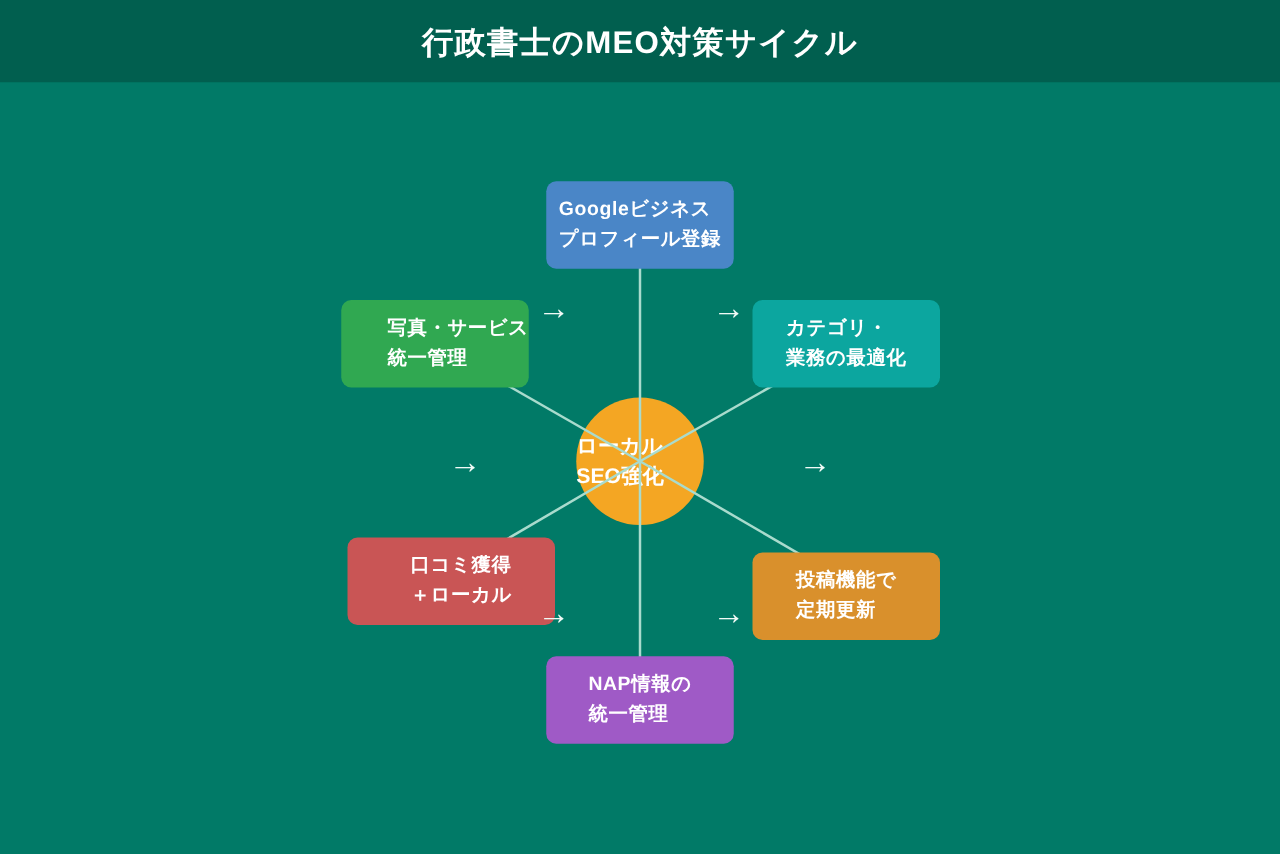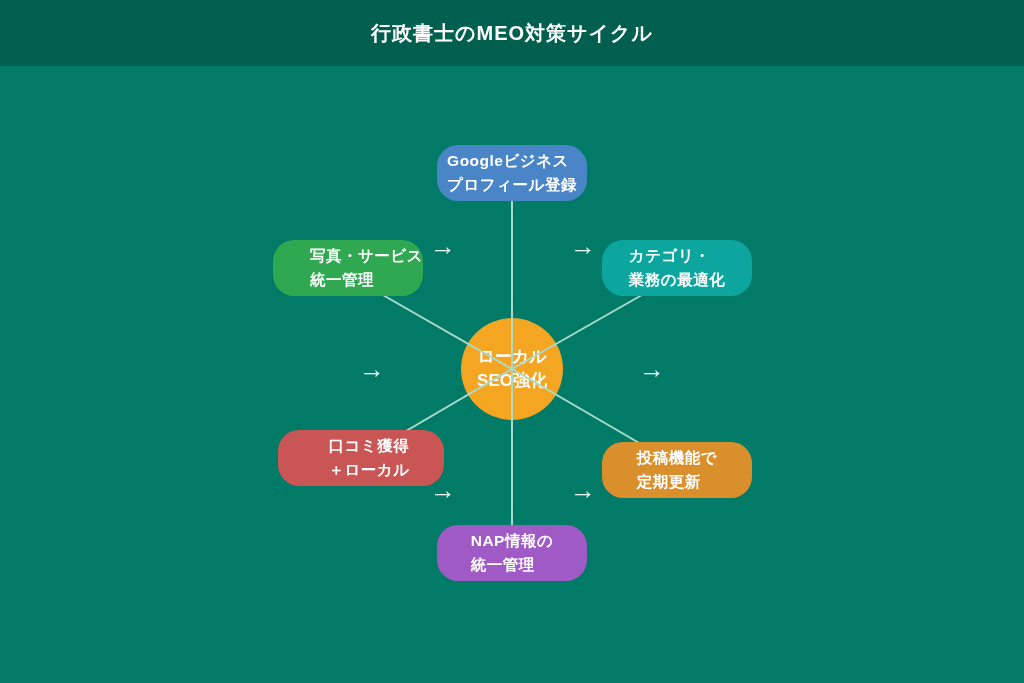--- a/index.html
+++ b/index.html
@@ -15,55 +15,55 @@
   }
   .titlebar {
     position: absolute;
     left: 0; top: 0;
     width: 1024px; height: 66px;
     display: flex; align-items: center; justify-content: center;
   }
   .page-title {
     margin: 16px;
     color: #FFFFFF;
-    font-size: 20px;
+    font-size: 25px;
     font-weight: 700;
     letter-spacing: 1px;
   }
   .canvas {
     position: absolute;
     left: 0; top: 66px;
     width: 1024px; height: 617px;
   }
   .hub {
     position: absolute;
     left: 461px; top: 252px;
     width: 102px; height: 102px;
     border-radius: 50%;
     display: flex; flex-direction: column;
-    align-items: center; justify-content: center;
+    align-items: flex-start; justify-content: center;
     z-index: 1;
     color: #FFFFFF;
     font-size: 17px;
     font-weight: 700;
     line-height: 24px;
     text-align: center;
   }
   .connectors {
     position: absolute;
     left: 0; top: 0;
     width: 1024px; height: 617px;
     z-index: 2;
     pointer-events: none;
   }
   .connectors line { stroke-width: 2; }
   .node {
     position: absolute;
-    width: 150px; height: 56px;
-    border-radius: 21px;
+    width: 150px; height: 70px;
+    border-radius: 8px;
     display: flex; flex-direction: column;
     align-items: center; justify-content: center;
     z-index: 3;
     color: #FFFFFF;
   }
   .node-text {
     display: flex; flex-direction: column;
     align-items: flex-start;
     text-align: left;
     font-size: 15.5px;

